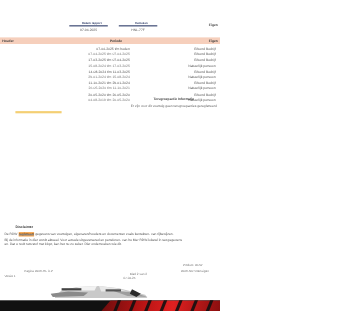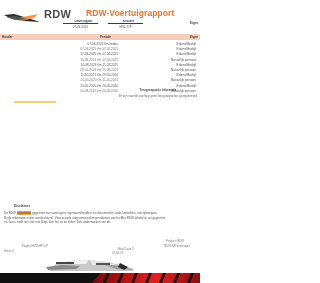--- a/index.html
+++ b/index.html
@@ -104,29 +104,20 @@
     position:absolute;bottom:0;width:3px;height:10px;background:#111;
     transform:skewX(-22deg);opacity:.9;
   }
 </style>
 </head>
 <body>
 
 <div class="page">
 
   <div class="header">
-    <div class="logo-wrap">
-      <svg class="logo-graphic" viewBox="0 0 38 14">
-        <path d="M0 4 L10 3 L20 6 L30 9 L36 11 L20 10 L8 8 Z" fill="#2b2b2b"></path>
-        <path d="M12 7 L24 5 L34 3 L30 7 L18 10 Z" fill="#F28C3B" opacity="0.9"></path>
-        <path d="M2 6 L12 5 L22 8 L12 9 Z" fill="#555"></path>
-      </svg>
-      <div class="logo-text">RDW</div>
-    </div>
-    <div class="doc-title">RDW-Voertuigrapport</div>
 
     <div class="vehicle-meta">
       <div class="vm-col">
         <div class="vm-label">Datum rapport</div>
         <div class="vm-value">07-04-2025</div>
       </div>
       <div class="vm-col">
         <div class="vm-label">Kenteken</div>
         <div class="vm-value">HNL-77F</div>
       </div>

